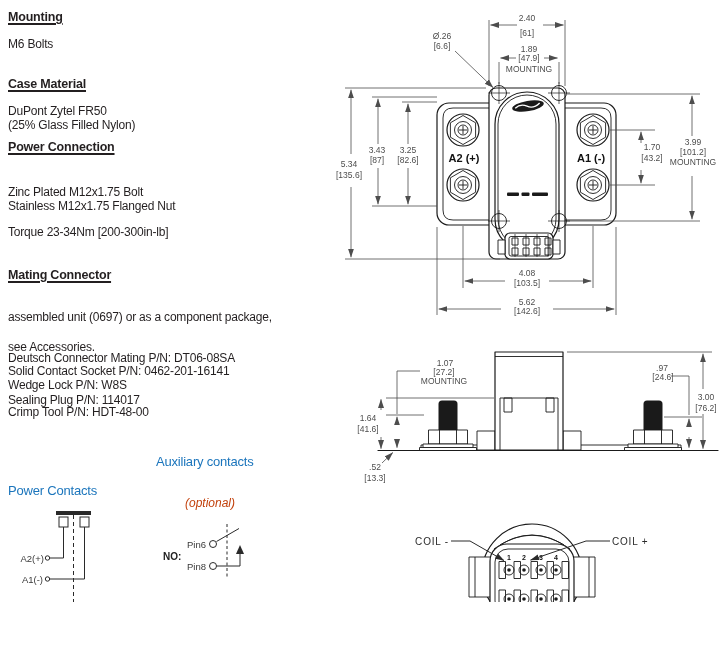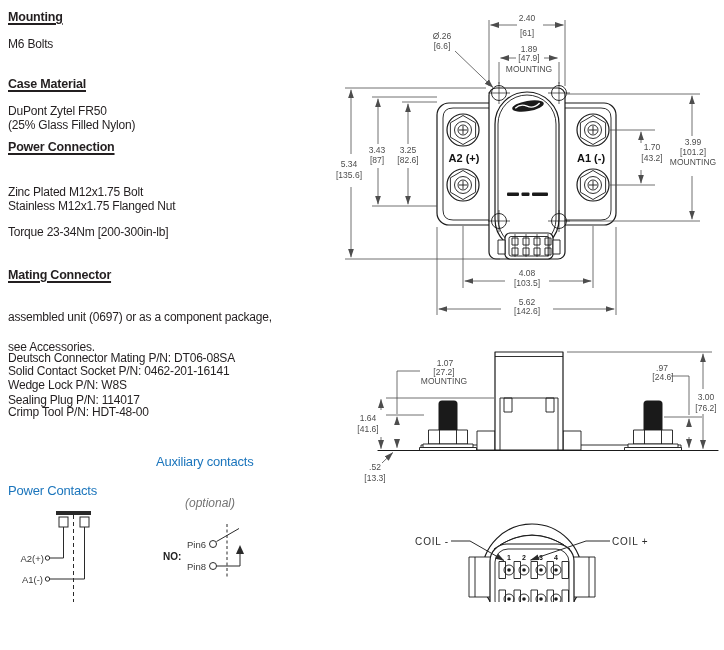--- a/index.html
+++ b/index.html
@@ -2,21 +2,21 @@
 <html><head>
 <meta charset="utf-8">
 <style>
   html,body{margin:0;padding:0;background:#fff;}
   #stage{position:relative;width:724px;height:602px;background:#ffffff;overflow:hidden;
          font-family:"Liberation Sans",sans-serif;color:#231f20;}
   .h{position:absolute;left:8px;font-size:12.5px;font-weight:bold;letter-spacing:-0.2px;
      text-decoration:underline;text-decoration-thickness:1.5px;text-underline-offset:2px;white-space:nowrap;}
   .t{position:absolute;left:8px;font-size:12px;letter-spacing:-0.2px;white-space:nowrap;}
   .bh{position:absolute;font-size:13px;font-weight:normal;color:#1b75bc;letter-spacing:-0.2px;white-space:nowrap;}
-  .bi{position:absolute;font-size:12px;font-style:italic;color:#737373;white-space:nowrap;}
+  .bi{position:absolute;font-size:12px;font-style:italic;color:#c2410c;white-space:nowrap;}
   svg{position:absolute;overflow:visible;}
   .ln{stroke:#1a1a1a;fill:none;stroke-width:1.2;stroke-linejoin:round;stroke-linecap:round;}
   .lt{stroke:#1a1a1a;fill:none;stroke-width:0.9;stroke-linejoin:round;}
   .wh{fill:#ffffff;}
   .dl{stroke:#4d4d4d;fill:none;stroke-width:0.8;}
   .sl{stroke:#2a2a2a;fill:none;stroke-width:1;}
   text{font-family:"Liberation Sans",sans-serif;}
   .dt{fill:#4d4d4d;font-size:8.5px;text-anchor:middle;}
   .tb{fill:#111;font-size:11px;font-weight:bold;text-anchor:middle;}
   .pn{fill:#111;font-size:7px;font-weight:bold;text-anchor:middle;}

